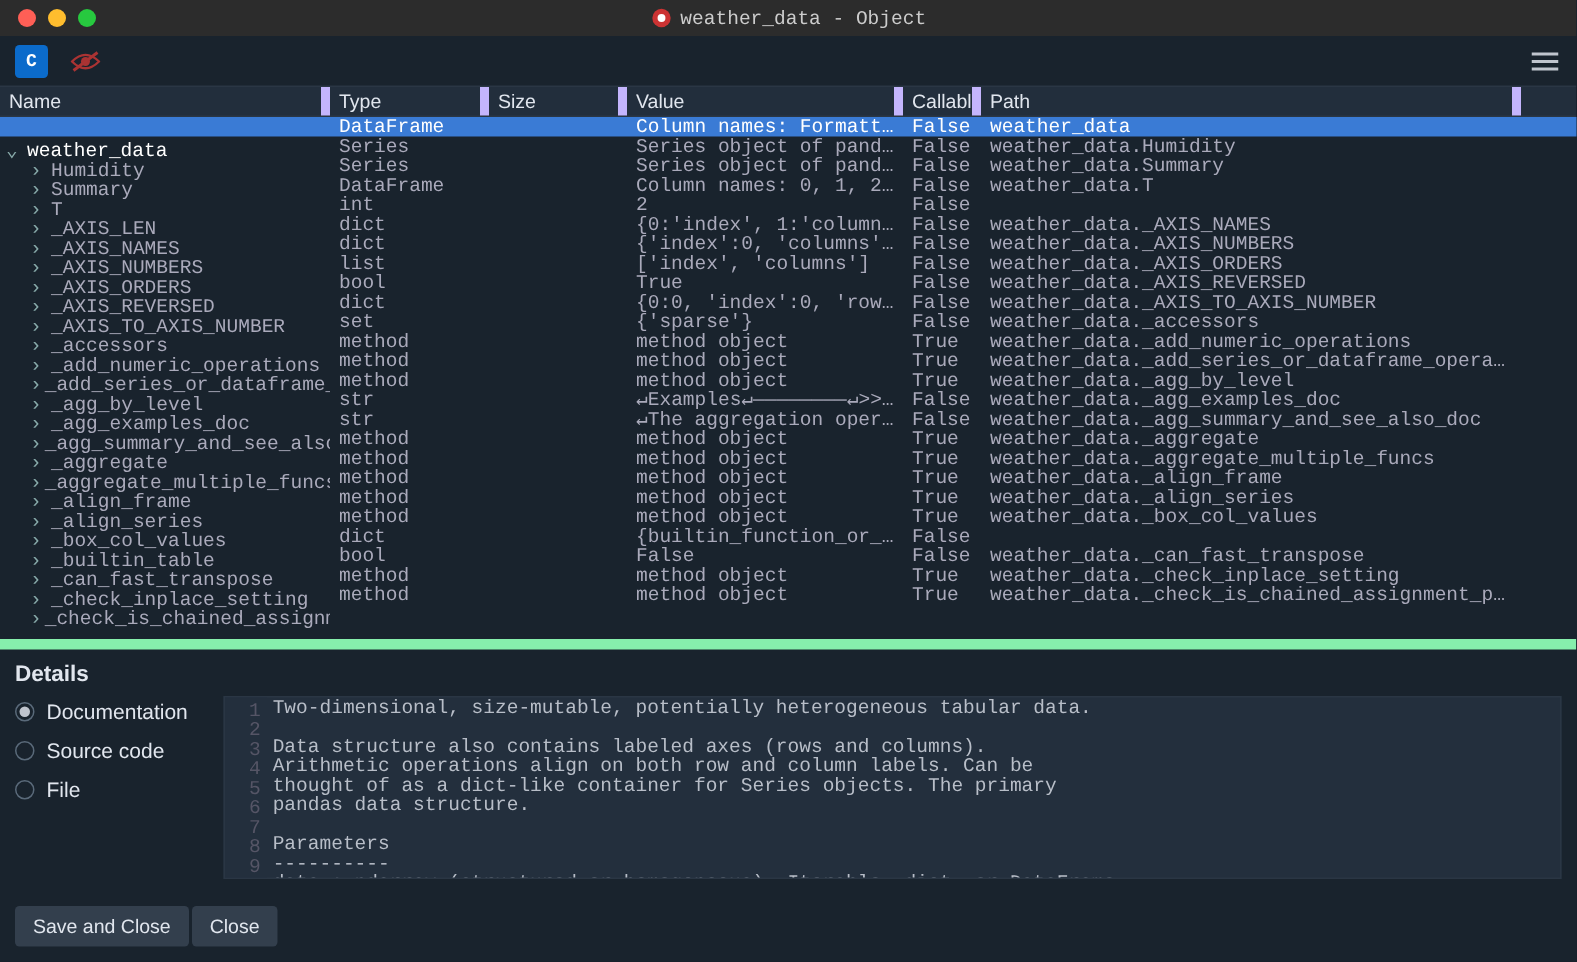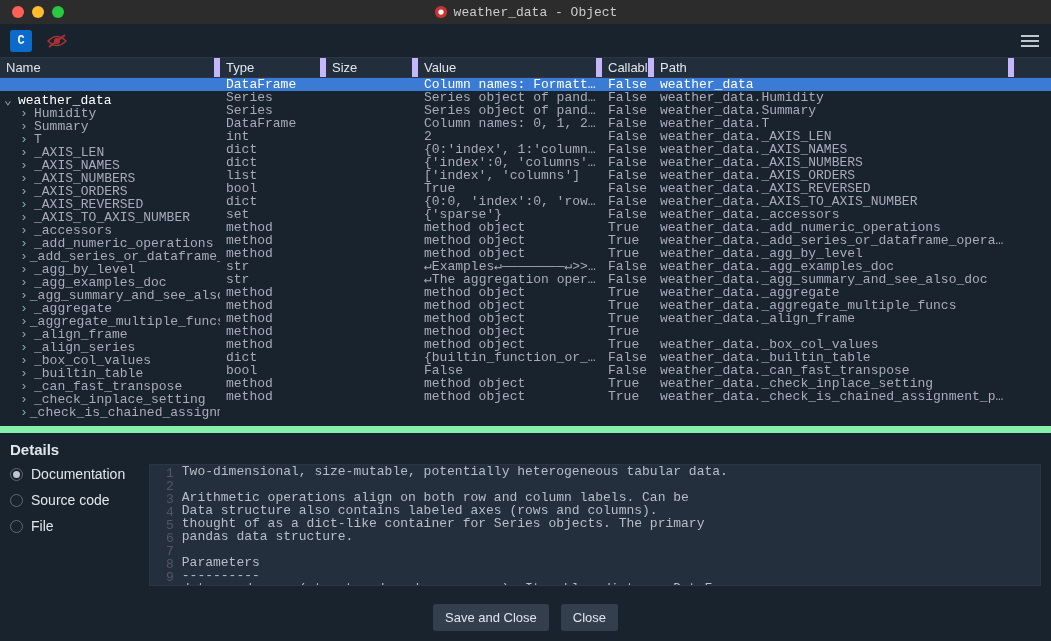--- a/index.html
+++ b/index.html
@@ -89,21 +89,21 @@
 .radio-dot.on::after { content:''; width:7px; height:7px; border-radius:50%; background:#c0c5ce; }
 .doc-view {
   flex:1; background:#232f3d; border:1px solid #2a3644;
   font-size:13px; overflow:hidden; height:122px;
   display:flex;
 }
 .ln-col { background:#232f3d; padding:2px 4px 2px 8px; color:#556; text-align:right; user-select:none; }
 .ln-col div { height:13px; line-height:13px; }
 .doc-text { padding:0 4px; flex:1; }
 .doc-text div { white-space:pre; height:13px; line-height:13px; color:#b8bec8; }
-.footer { display:flex; justify-content:center; gap:12px; padding:8px 10px 10px 10px; }
+.footer { display:flex; justify-content:flex-start; gap:2px; padding:8px 10px 10px 10px; }
 .btn {
   background:#333f4d; color:#e1e6ee; border:none;
   padding:6px 12px; border-radius:3px; font-size:13px;
   font-family:-apple-system,sans-serif; cursor:pointer;
 }
 .eye-icon svg, .ham-icon svg { display:block; }
 </style>
 </head>
 <body>
 
@@ -197,21 +197,20 @@
         </div>
         <div class="row">
           <div class="cell-name" style="padding-left:20px">
             <span class="tree-arrow">›</span>
             <span>_AXIS_LEN</span>
           </div>
           <div>int</div>
           <div class="cell-size">1</div>
           <div>2</div>
           <div>False</div>
-          <div>weather_data._AXIS_LEN</div>
         </div>
         <div class="row">
           <div class="cell-name" style="padding-left:20px">
             <span class="tree-arrow">›</span>
             <span>_AXIS_NAMES</span>
           </div>
           <div>dict</div>
           <div class="cell-size">2</div>
           <div>{0:'index', 1:'columns'}</div>
           <div>False</div>
@@ -362,20 +361,21 @@
         </div>
         <div class="row">
           <div class="cell-name" style="padding-left:20px">
             <span class="tree-arrow">›</span>
             <span>_align_series</span>
           </div>
           <div>method</div>
           <div class="cell-size">1</div>
           <div>method object</div>
           <div>True</div>
+          <div>weather_data._align_series</div>
         </div>
         <div class="row">
           <div class="cell-name" style="padding-left:20px">
             <span class="tree-arrow">›</span>
             <span>_box_col_values</span>
           </div>
           <div>method</div>
           <div class="cell-size">1</div>
           <div>method object</div>
           <div>True</div>
@@ -383,21 +383,20 @@
         </div>
         <div class="row">
           <div class="cell-name" style="padding-left:20px">
             <span class="tree-arrow">›</span>
             <span>_builtin_table</span>
           </div>
           <div>dict</div>
           <div class="cell-size">3</div>
           <div>{builtin_function_or_meth…</div>
           <div>False</div>
-          <div>weather_data._builtin_table</div>
         </div>
         <div class="row">
           <div class="cell-name" style="padding-left:20px">
             <span class="tree-arrow">›</span>
             <span>_can_fast_transpose</span>
           </div>
           <div>bool</div>
           <div class="cell-size">1</div>
           <div>False</div>
           <div>False</div>
@@ -454,22 +453,22 @@
             <div>5</div>
             <div>6</div>
             <div>7</div>
             <div>8</div>
             <div>9</div>
             <div>10</div>
           </div>
         <div class="doc-text" id="doctext">
             <div>Two-dimensional, size-mutable, potentially heterogeneous tabular data.</div>
             <div></div>
+            <div>Data structure also contains labeled axes (rows and columns).</div>
             <div>Arithmetic operations align on both row and column labels. Can be</div>
-            <div>Data structure also contains labeled axes (rows and columns).</div>
             <div>thought of as a dict-like container for Series objects. The primary</div>
             <div>pandas data structure.</div>
             <div></div>
             <div>Parameters</div>
             <div>----------</div>
             <div>data : ndarray (structured or homogeneous), Iterable, dict, or DataFrame</div>
           </div>
       </div>
     </div>
   </div>

